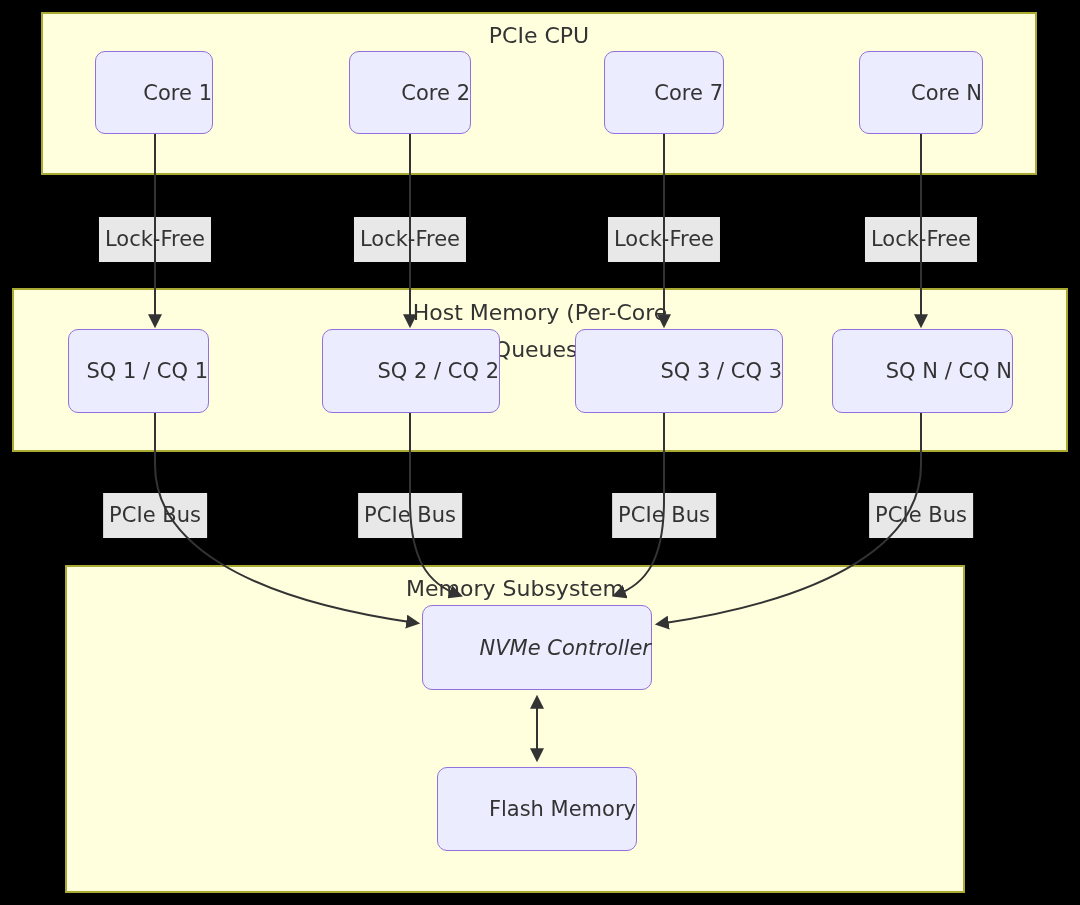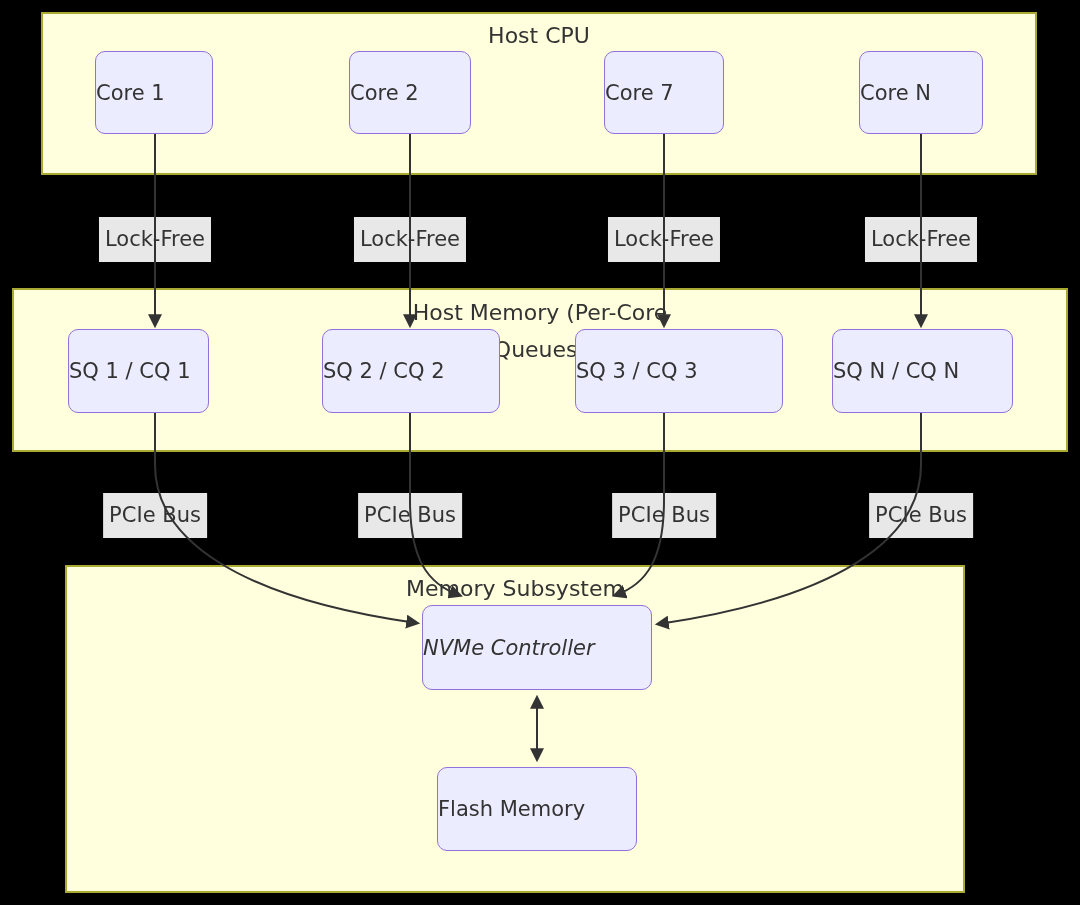--- a/index.html
+++ b/index.html
@@ -14,38 +14,38 @@
   .cluster-title {
     position:absolute; left:50%; transform:translateX(-50%); top:8px;
     font-size:22px; color:#333333; white-space:nowrap; text-align:center;
     line-height:28px;
   }
   .cluster-title.two-line { top:4px; line-height:37px; }
   .cluster-title.two-line span { display:block; white-space:nowrap; }
   .node {
     position:absolute; background:#ECECFF; border:1.5px solid #9370DB;
     border-radius:10px; box-sizing:border-box; display:flex;
-    align-items:center; justify-content:flex-start; font-size:21px;
+    align-items:center; justify-content:flex-end; font-size:21px;
     color:#333333; z-index:4; text-align:center;
   }
   .edge-label {
     position:absolute; transform:translateX(-50%); background:#e8e8e8;
     color:#333333; font-size:21px; line-height:27px; padding:9px 6px;
     white-space:nowrap; z-index:2;
   }
   svg.edges { position:absolute; left:0; top:0; z-index:3; pointer-events:none; }
   .edge-path { fill:none; stroke:#333333; stroke-width:2px; }
 </style>
 </head>
 <body>
 
 <div class="stage">
 
   <section class="cluster" style="left:41px; top:12px; width:996px; height:163px;">
-    <div class="cluster-title">Host CPU</div>
+    <div class="cluster-title">PCIe CPU</div>
   </section>
 
   <section class="cluster" style="left:12px; top:288px; width:1056px; height:164px;">
     <div class="cluster-title two-line">
       <span>Host Memory (Per-Core</span>
       <span>Queues)</span>
     </div>
   </section>
 
   <section class="cluster" style="left:65px; top:565px; width:900px; height:328px;">

